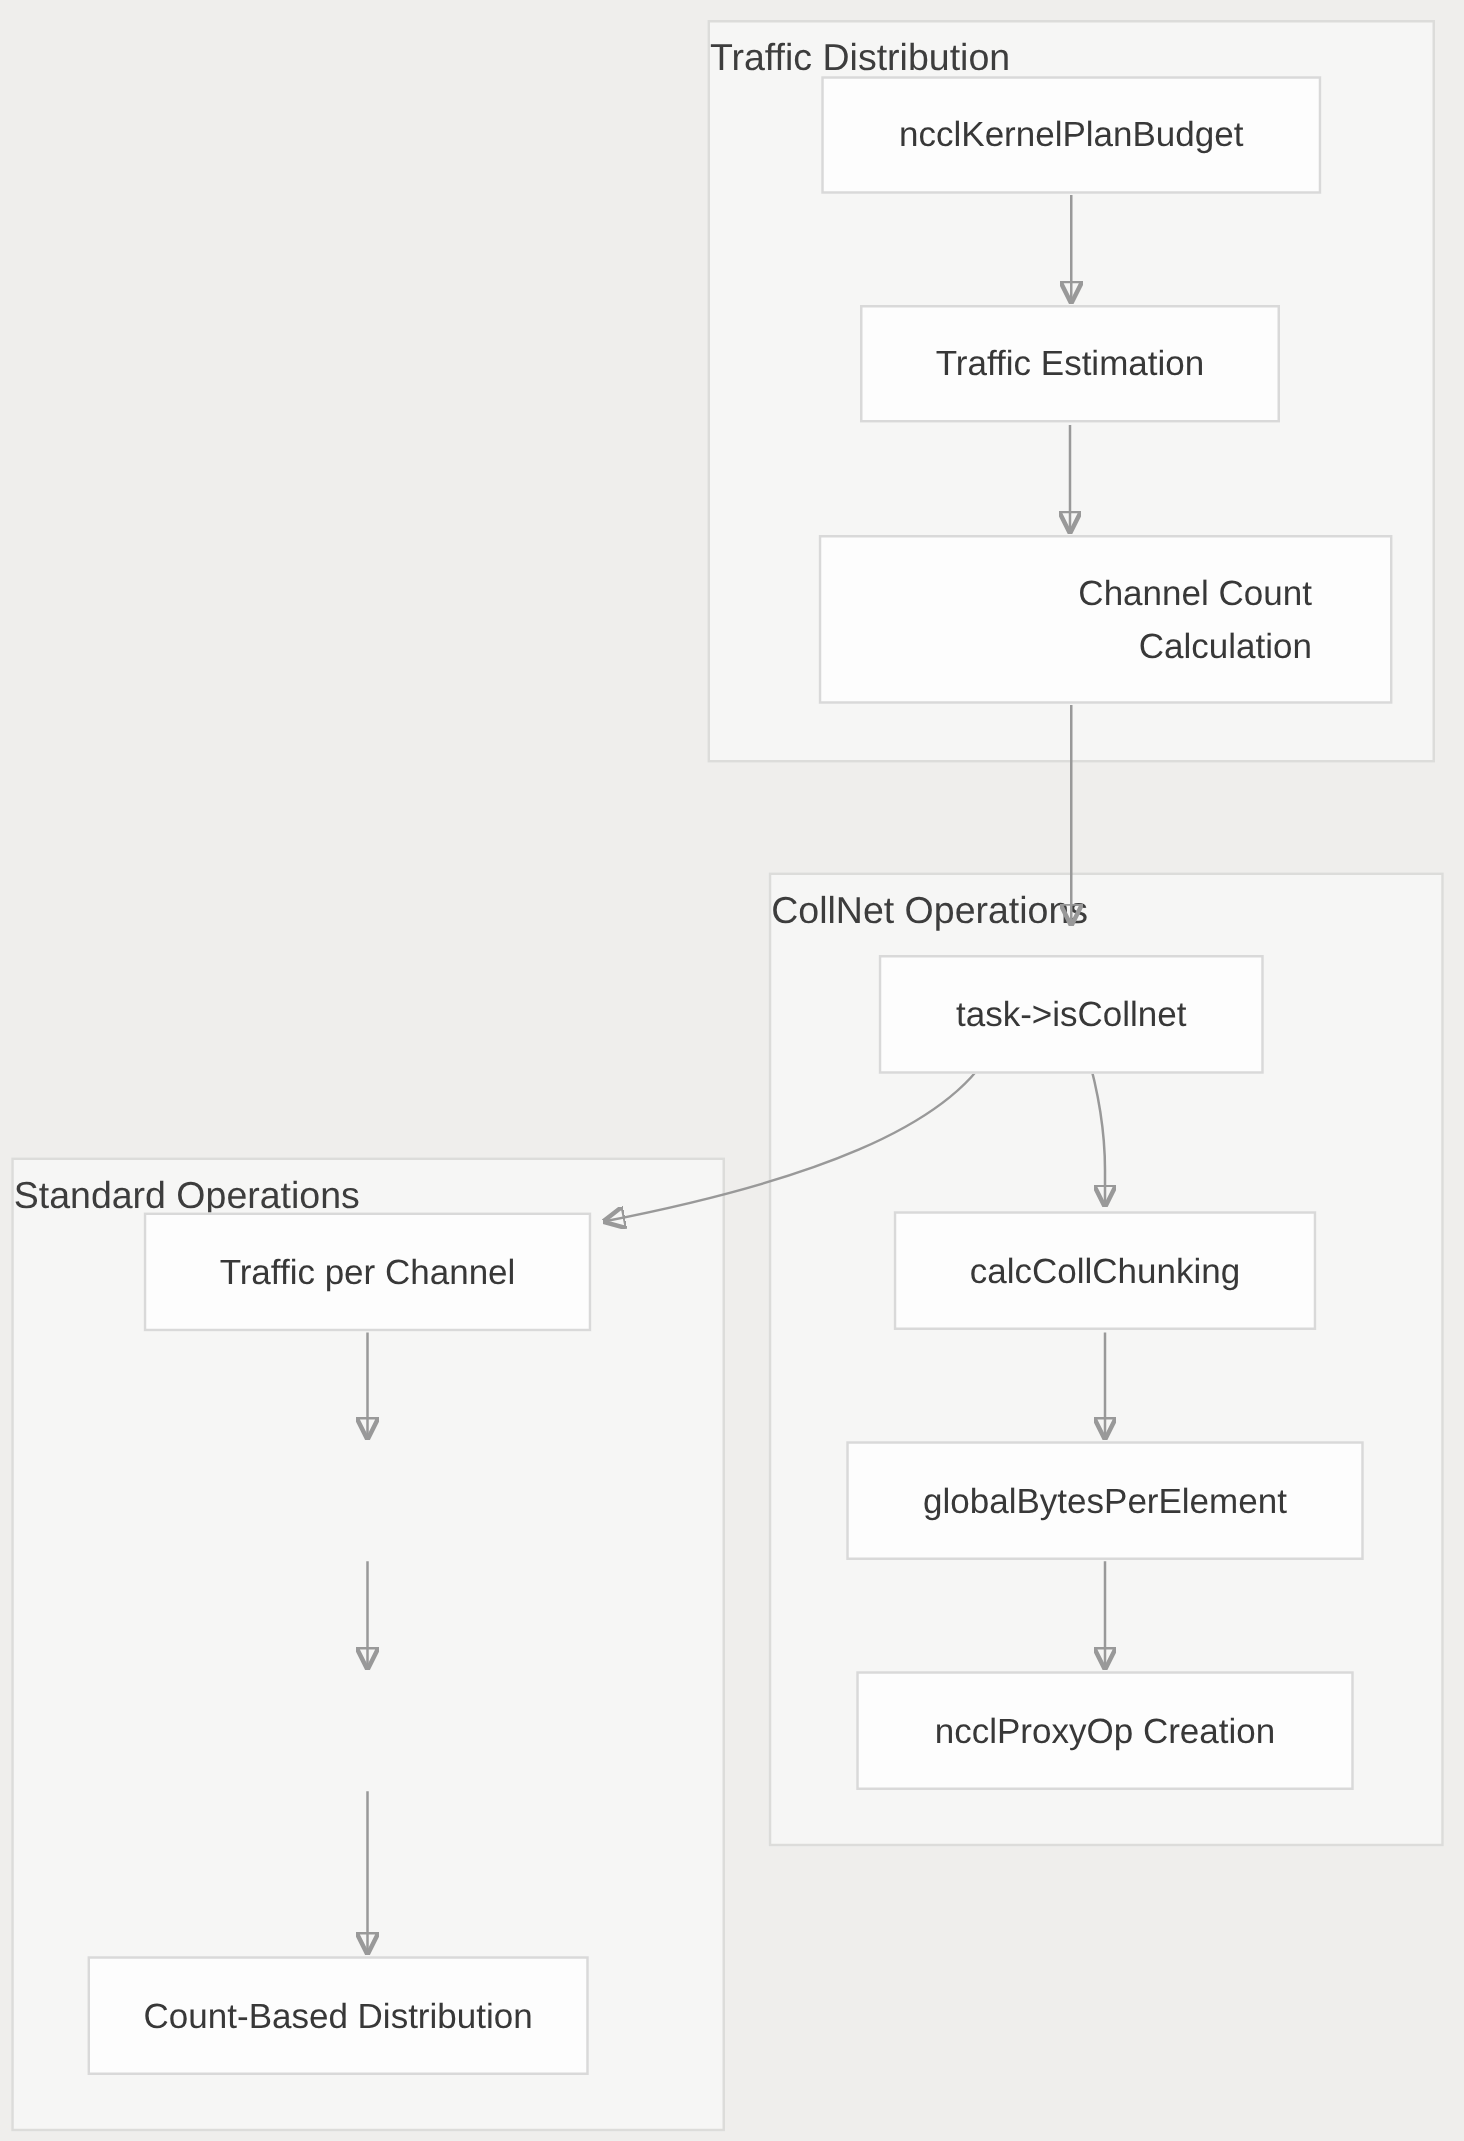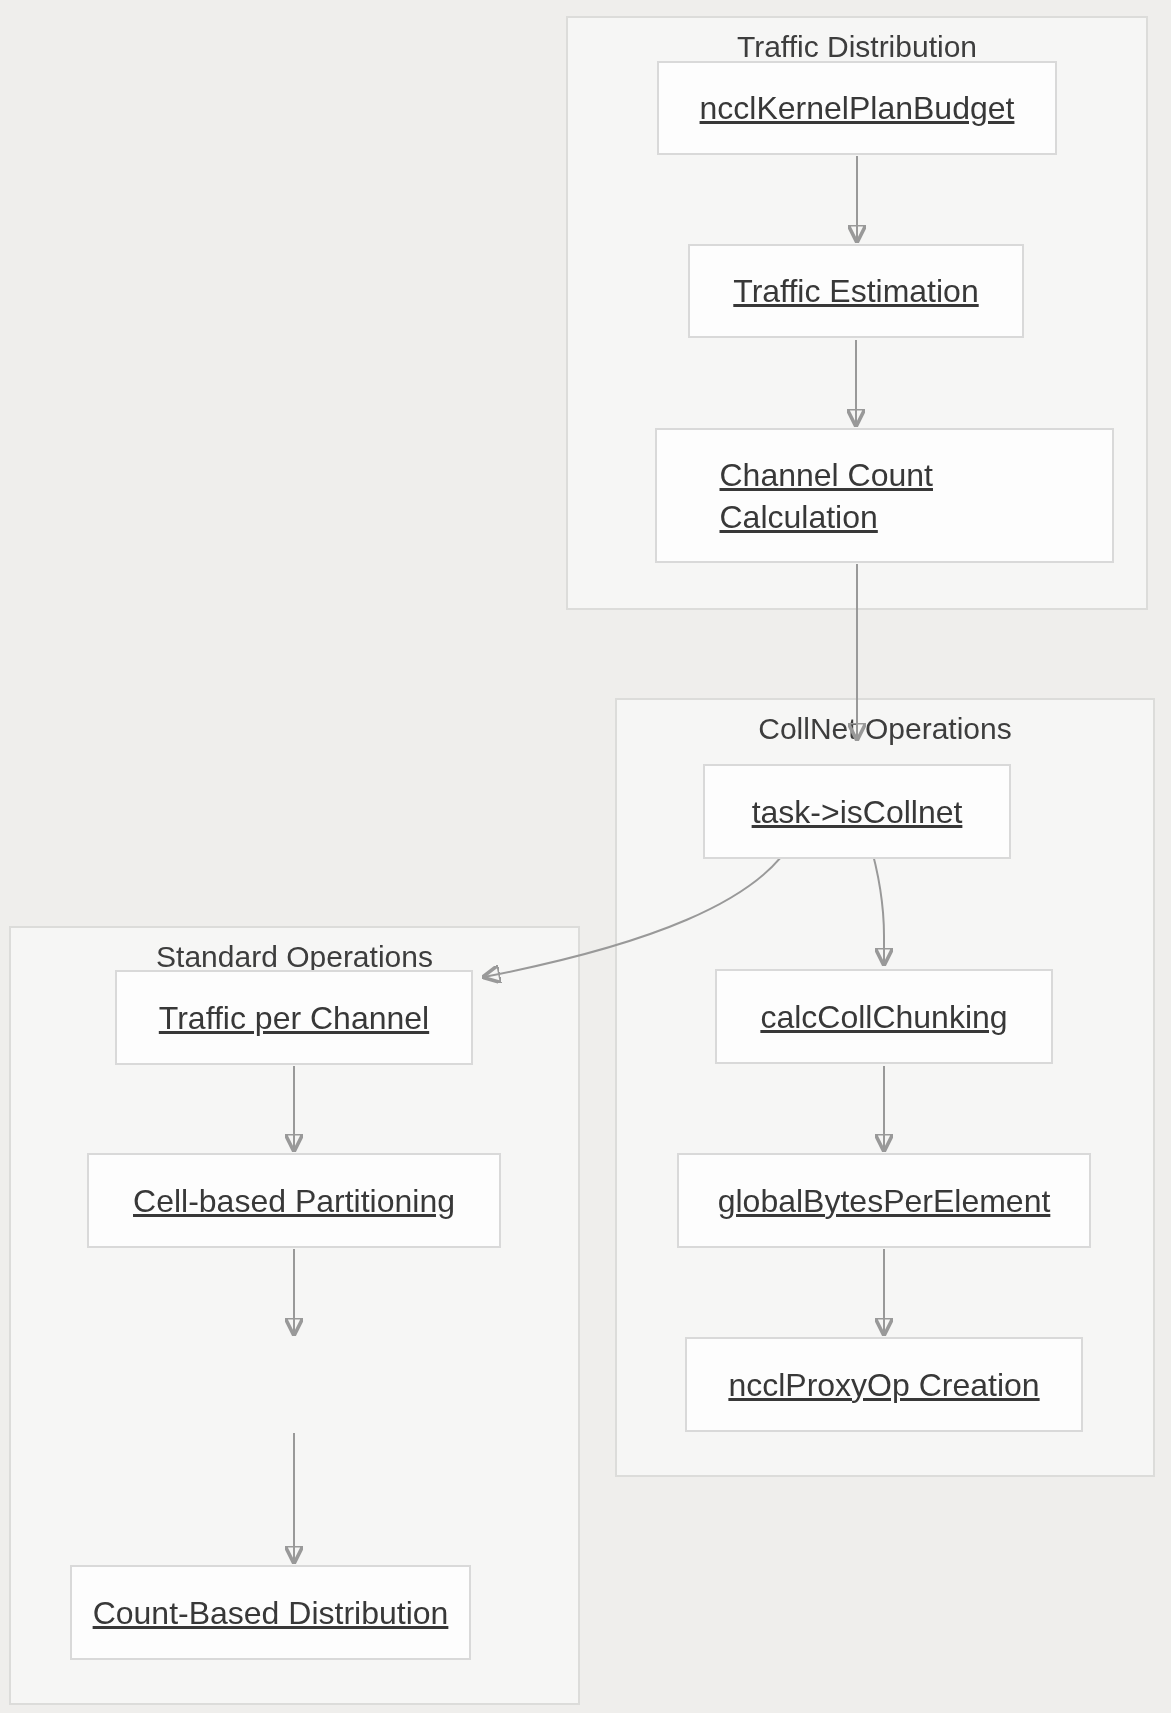--- a/index.html
+++ b/index.html
@@ -18,39 +18,37 @@
     position: absolute;
     background: var(--group-bg, #f6f6f5);
     border: 2px solid var(--group-border, #dcdcda);
     box-sizing: border-box;
   }
   .cluster-title {
     position: absolute;
     top: 12px;
     left: 0;
     width: 100%;
-    text-align: center;
     font-size: 30px;
     line-height: 34px;
     color: var(--title-color, #3d3d3d);
     white-space: nowrap;
   }
   .node {
     position: absolute;
     background: var(--node-bg, #fdfdfd);
     border: 2px solid var(--node-border, #d9d9d9);
     box-sizing: border-box;
     display: flex;
     align-items: center;
     justify-content: center;
-    text-align: left;
-    font-size: 32px;
+    text-align: right;
+    font-size: 28px;
     line-height: 42px;
     color: var(--node-text, #383838);
-    text-decoration: underline;
   }
   .node span { display: block; }
   .node.wrap span { max-width: 330px; }
   .edges {
     position: absolute;
     left: 0; top: 0;
     width: 1171px;
     height: 1713px;
     pointer-events: none;
   }
@@ -120,22 +118,19 @@
   </div>
 
   <div class="node" style="left:685px; top:1337px; width:398px; height:95px;">
     <span>ncclProxyOp Creation</span>
   </div>
 
   <div class="node" style="left:115px; top:970px; width:358px; height:95px;">
     <span>Traffic per Channel</span>
   </div>
 
-  <div class="node" style="left:87px; top:1153px; width:414px; height:95px;">
-    <span>Cell-based Partitioning</span>
-  </div>
 
 
   <div class="node" style="left:70px; top:1565px; width:401px; height:95px;">
     <span>Count-Based Distribution</span>
   </div>
 
 </div>
 
 </body></html>

